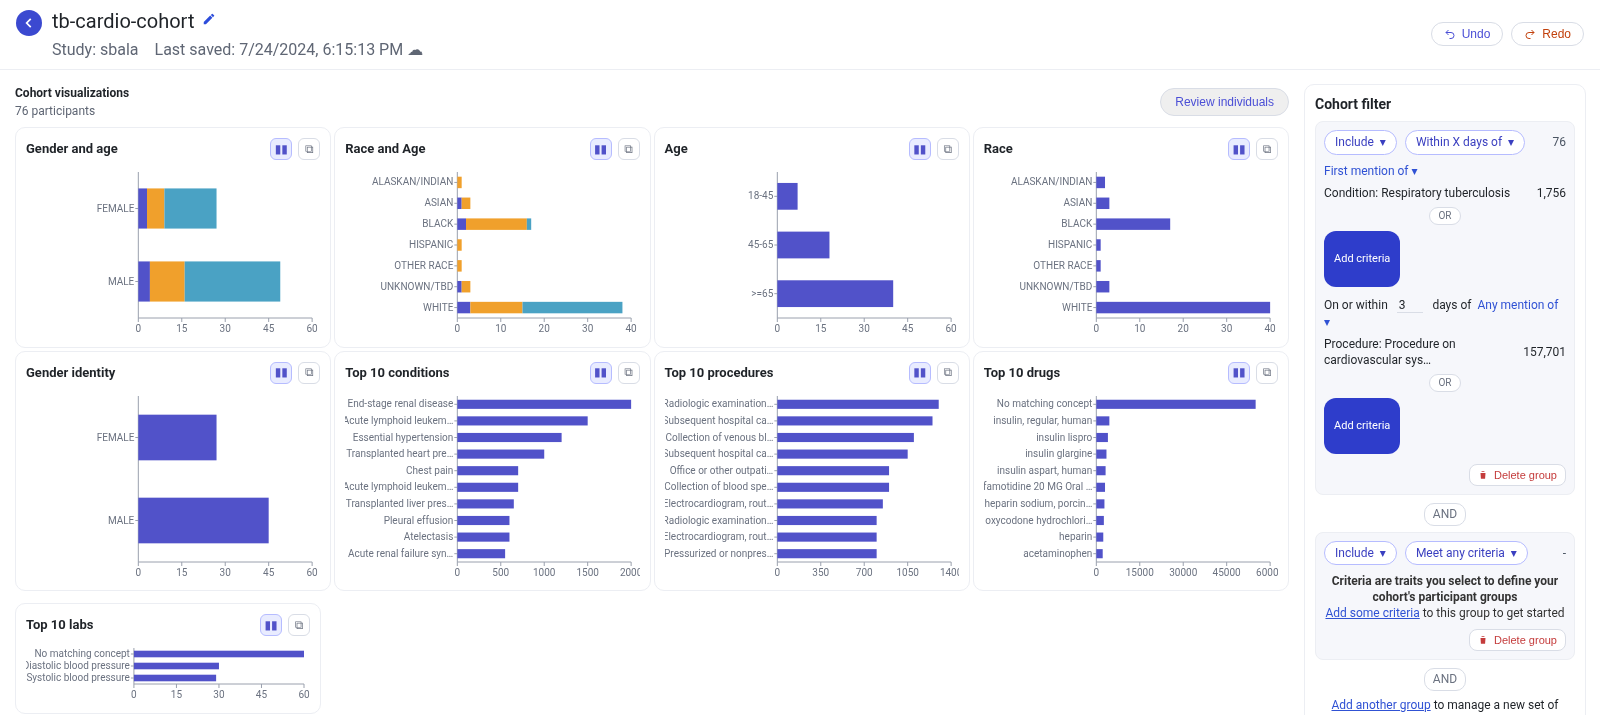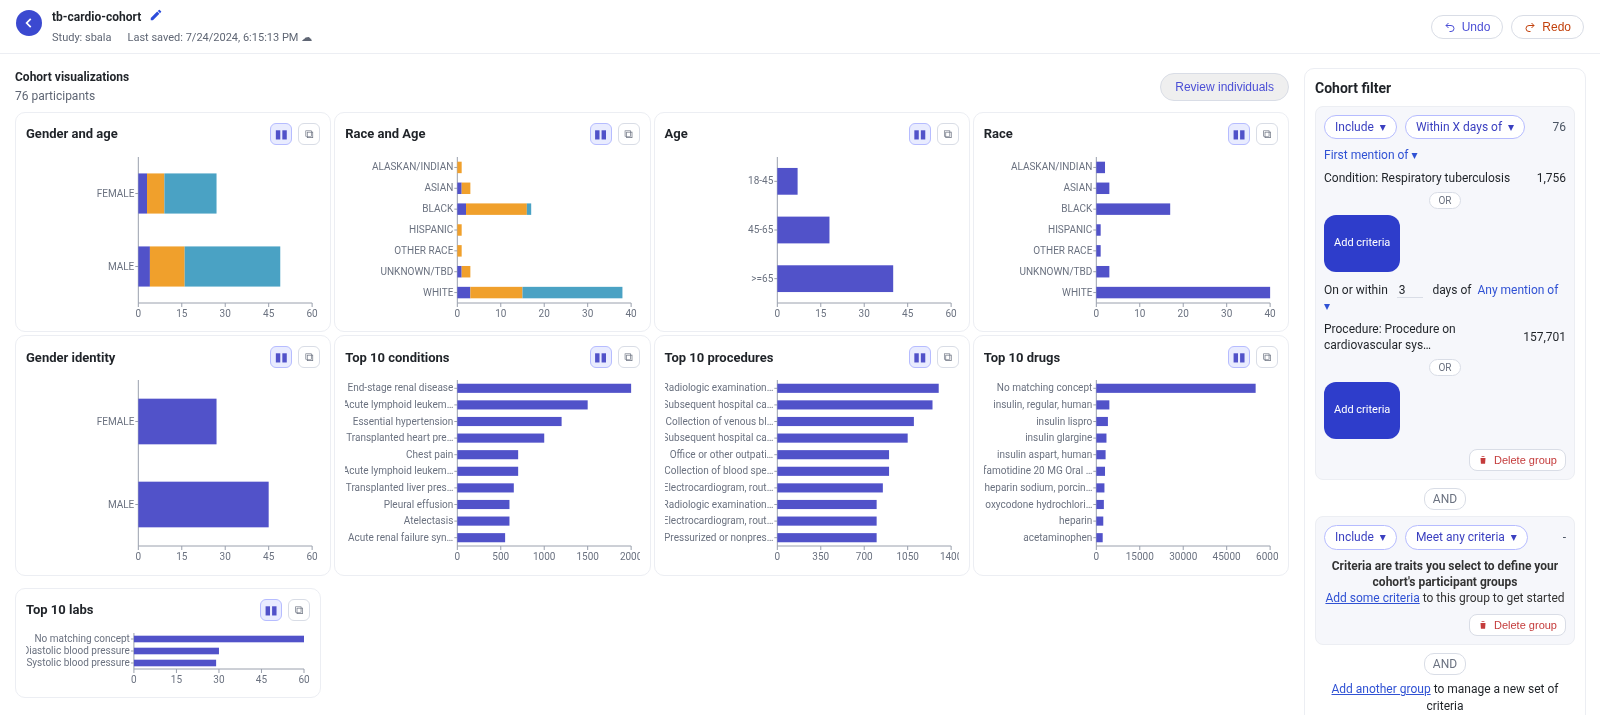--- a/index.html
+++ b/index.html
@@ -18,23 +18,23 @@
     --danger:#c43b3b;
     --link:#3052d4;
   }
   *{box-sizing:border-box}
   body{margin:0;background:var(--page);color:var(--ink);font:13px/1.35 -apple-system,Segoe UI,Roboto,Helvetica,Arial,sans-serif}
   .app{width:1600px;min-height:715px}
   .header{display:flex;align-items:center;justify-content:space-between;border-bottom:1px solid var(--line2);padding:8px 16px}
   .hdr-left{display:flex;align-items:flex-start;gap:10px}
   .back{width:26px;height:26px;border-radius:999px;background:#3b49d0;color:#fff;display:flex;align-items:center;justify-content:center;margin-top:2px}
   .ttl{display:flex;align-items:center;gap:8px}
-  .ttl h1{font-size:12px;margin:0;font-weight:700}
+  .ttl h1{font-size:20px;margin:0;font-weight:400}
   .pencil{color:#2c4cdb}
-  .meta{display:flex;gap:16px;color:var(--ink2);font-size:11px;margin-top:4px}
+  .meta{display:flex;gap:16px;color:var(--ink2);font-size:16px;margin-top:4px}
   .cloud{color:#5f6674}
   .hdr-right{display:flex;gap:8px}
   .btn-sm{border:1px solid var(--line);background:#fff;border-radius:16px;padding:4px 12px;font-size:12px;color:#4b4fd6;display:inline-flex;align-items:center;gap:6px}
   .btn-sm.muted{color:#c2410c}
   .layout{display:flex;gap:14px;padding:14px}
   .main{flex:1 1 auto;border:1px solid #fff;border-radius:10px}
   .section-hdr{display:flex;align-items:center;justify-content:space-between;margin:0 0 8px 0}
   .section-hdr h2{margin:0;font-size:12px}
   .section-hdr .sub{color:var(--ink2);font-size:12px;margin-top:2px}
   .review{border:1px solid var(--line);border-radius:16px;padding:6px 14px;color:#4b4fd6;font-size:12px}

